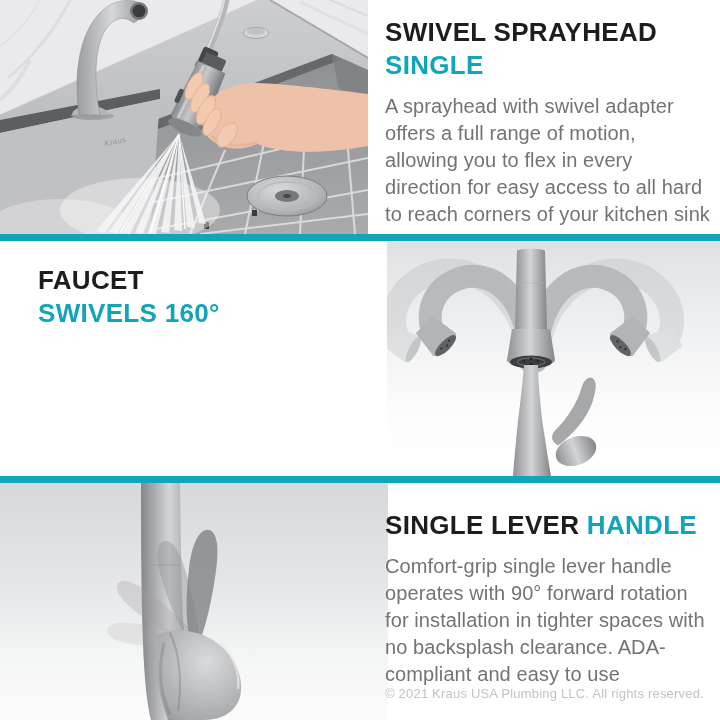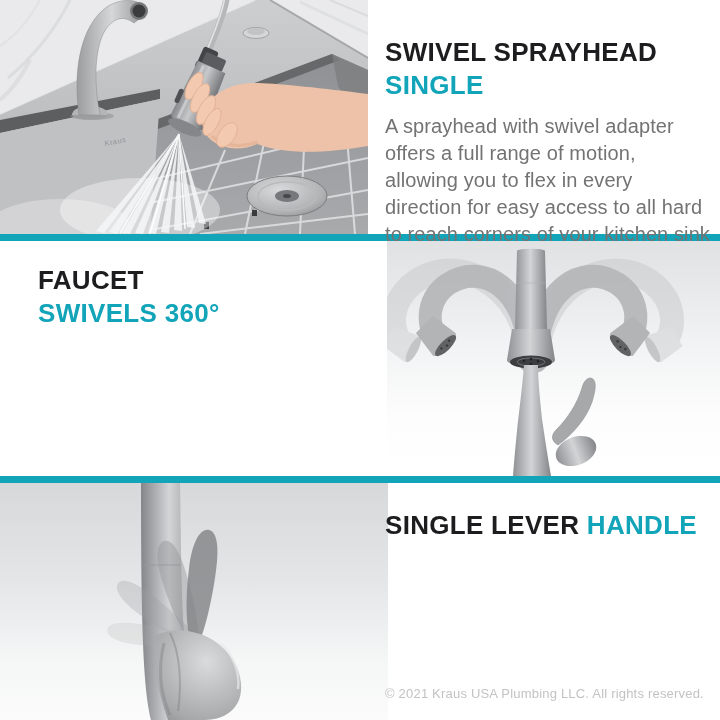--- a/index.html
+++ b/index.html
@@ -4,21 +4,21 @@
 <style>
   html,body{margin:0;padding:0;background:#fff;}
   .canvas{position:relative;width:720px;height:720px;overflow:hidden;background:#fff;
           font-family:"Liberation Sans", sans-serif;}
   section.row{position:relative;width:720px;}
   .row1{height:234px;}
   .row2{height:235px;}
   .row3{height:194px;}
   .bar{height:7px;width:720px;background:var(--accent,#12a4b9);}
   .copy{position:absolute;}
-  .copy1{left:385px;top:36px;width:326px;}
+  .copy1{left:385px;top:16px;width:326px;}
   .copy2{left:38px;top:23px;width:334px;}
   .copy3{left:385px;top:26px;width:330px;}
   h2.hd{margin:0;font-size:26px;line-height:33px;font-weight:700;letter-spacing:.3px;
         color:#1d1d1f;}
   h2.hd .accent{color:var(--accent,#12a4b9);}
   h2.stack span{display:block;}
   p.body{margin:11px 0 0 0;font-size:20px;line-height:27px;color:#737373;letter-spacing:.1px;}
   .copyright{position:absolute;left:385px;top:203px;font-size:13px;letter-spacing:.2px;color:#c3c3c5;}
   .photo1{position:absolute;left:0;top:0;width:368px;height:234px;overflow:hidden;}
   .panel2{position:absolute;right:0;top:0;width:333px;height:235px;overflow:hidden;
@@ -167,21 +167,21 @@
       <p class="body">A sprayhead with swivel adapter offers a full range of motion, allowing you to flex in every direction for easy access to all hard to reach corners of your kitchen sink</p>
     </div>
   </section>
 
   <div class="bar"></div>
 
   <section class="row row2">
     <div class="copy copy2">
       <h2 class="hd stack">
         <span class="black">FAUCET</span>
-        <span class="accent">SWIVELS 360°</span>
+        <span class="accent">SWIVELS 160°</span>
       </h2>
     </div>
     <div class="panel2">
       <svg width="333" height="235" viewBox="0 0 333 235" aria-label="High-arc faucet spout shown in five fanned positions rotating 360 degrees">
         <defs>
           <linearGradient id="cg" x1="0" y1="0" x2="1" y2="0">
             <stop offset="0" stop-color="#8f9194"></stop>
               <stop offset=".48" stop-color="#d2d4d6"></stop>
               <stop offset="1" stop-color="#838588"></stop>
           </linearGradient>
@@ -274,17 +274,18 @@
           <path d="M164,160 C158,185 160,210 170,232" stroke="#7e7f81" stroke-width="3" fill="none" opacity=".4"></path>
           <path d="M170,150 C180,170 182,200 178,228" stroke="#6f7072" stroke-width="2" fill="none" opacity=".35"></path>
         </g>
       </svg>
     </div>
     <div class="copy copy3">
       <h2 class="hd">
         <span class="black">SINGLE LEVER</span>
         <span class="accent">HANDLE</span>
       </h2>
+      <p class="body">Comfort-grip single lever handle operates with 90° forward rotation for installation in tighter spaces with no backsplash clearance. ADA-compliant and easy to use</p>
     </div>
     <div class="copyright">© 2021 Kraus USA Plumbing LLC. All rights reserved.</div>
   </section>
 
 </div>
 
 </body></html>

